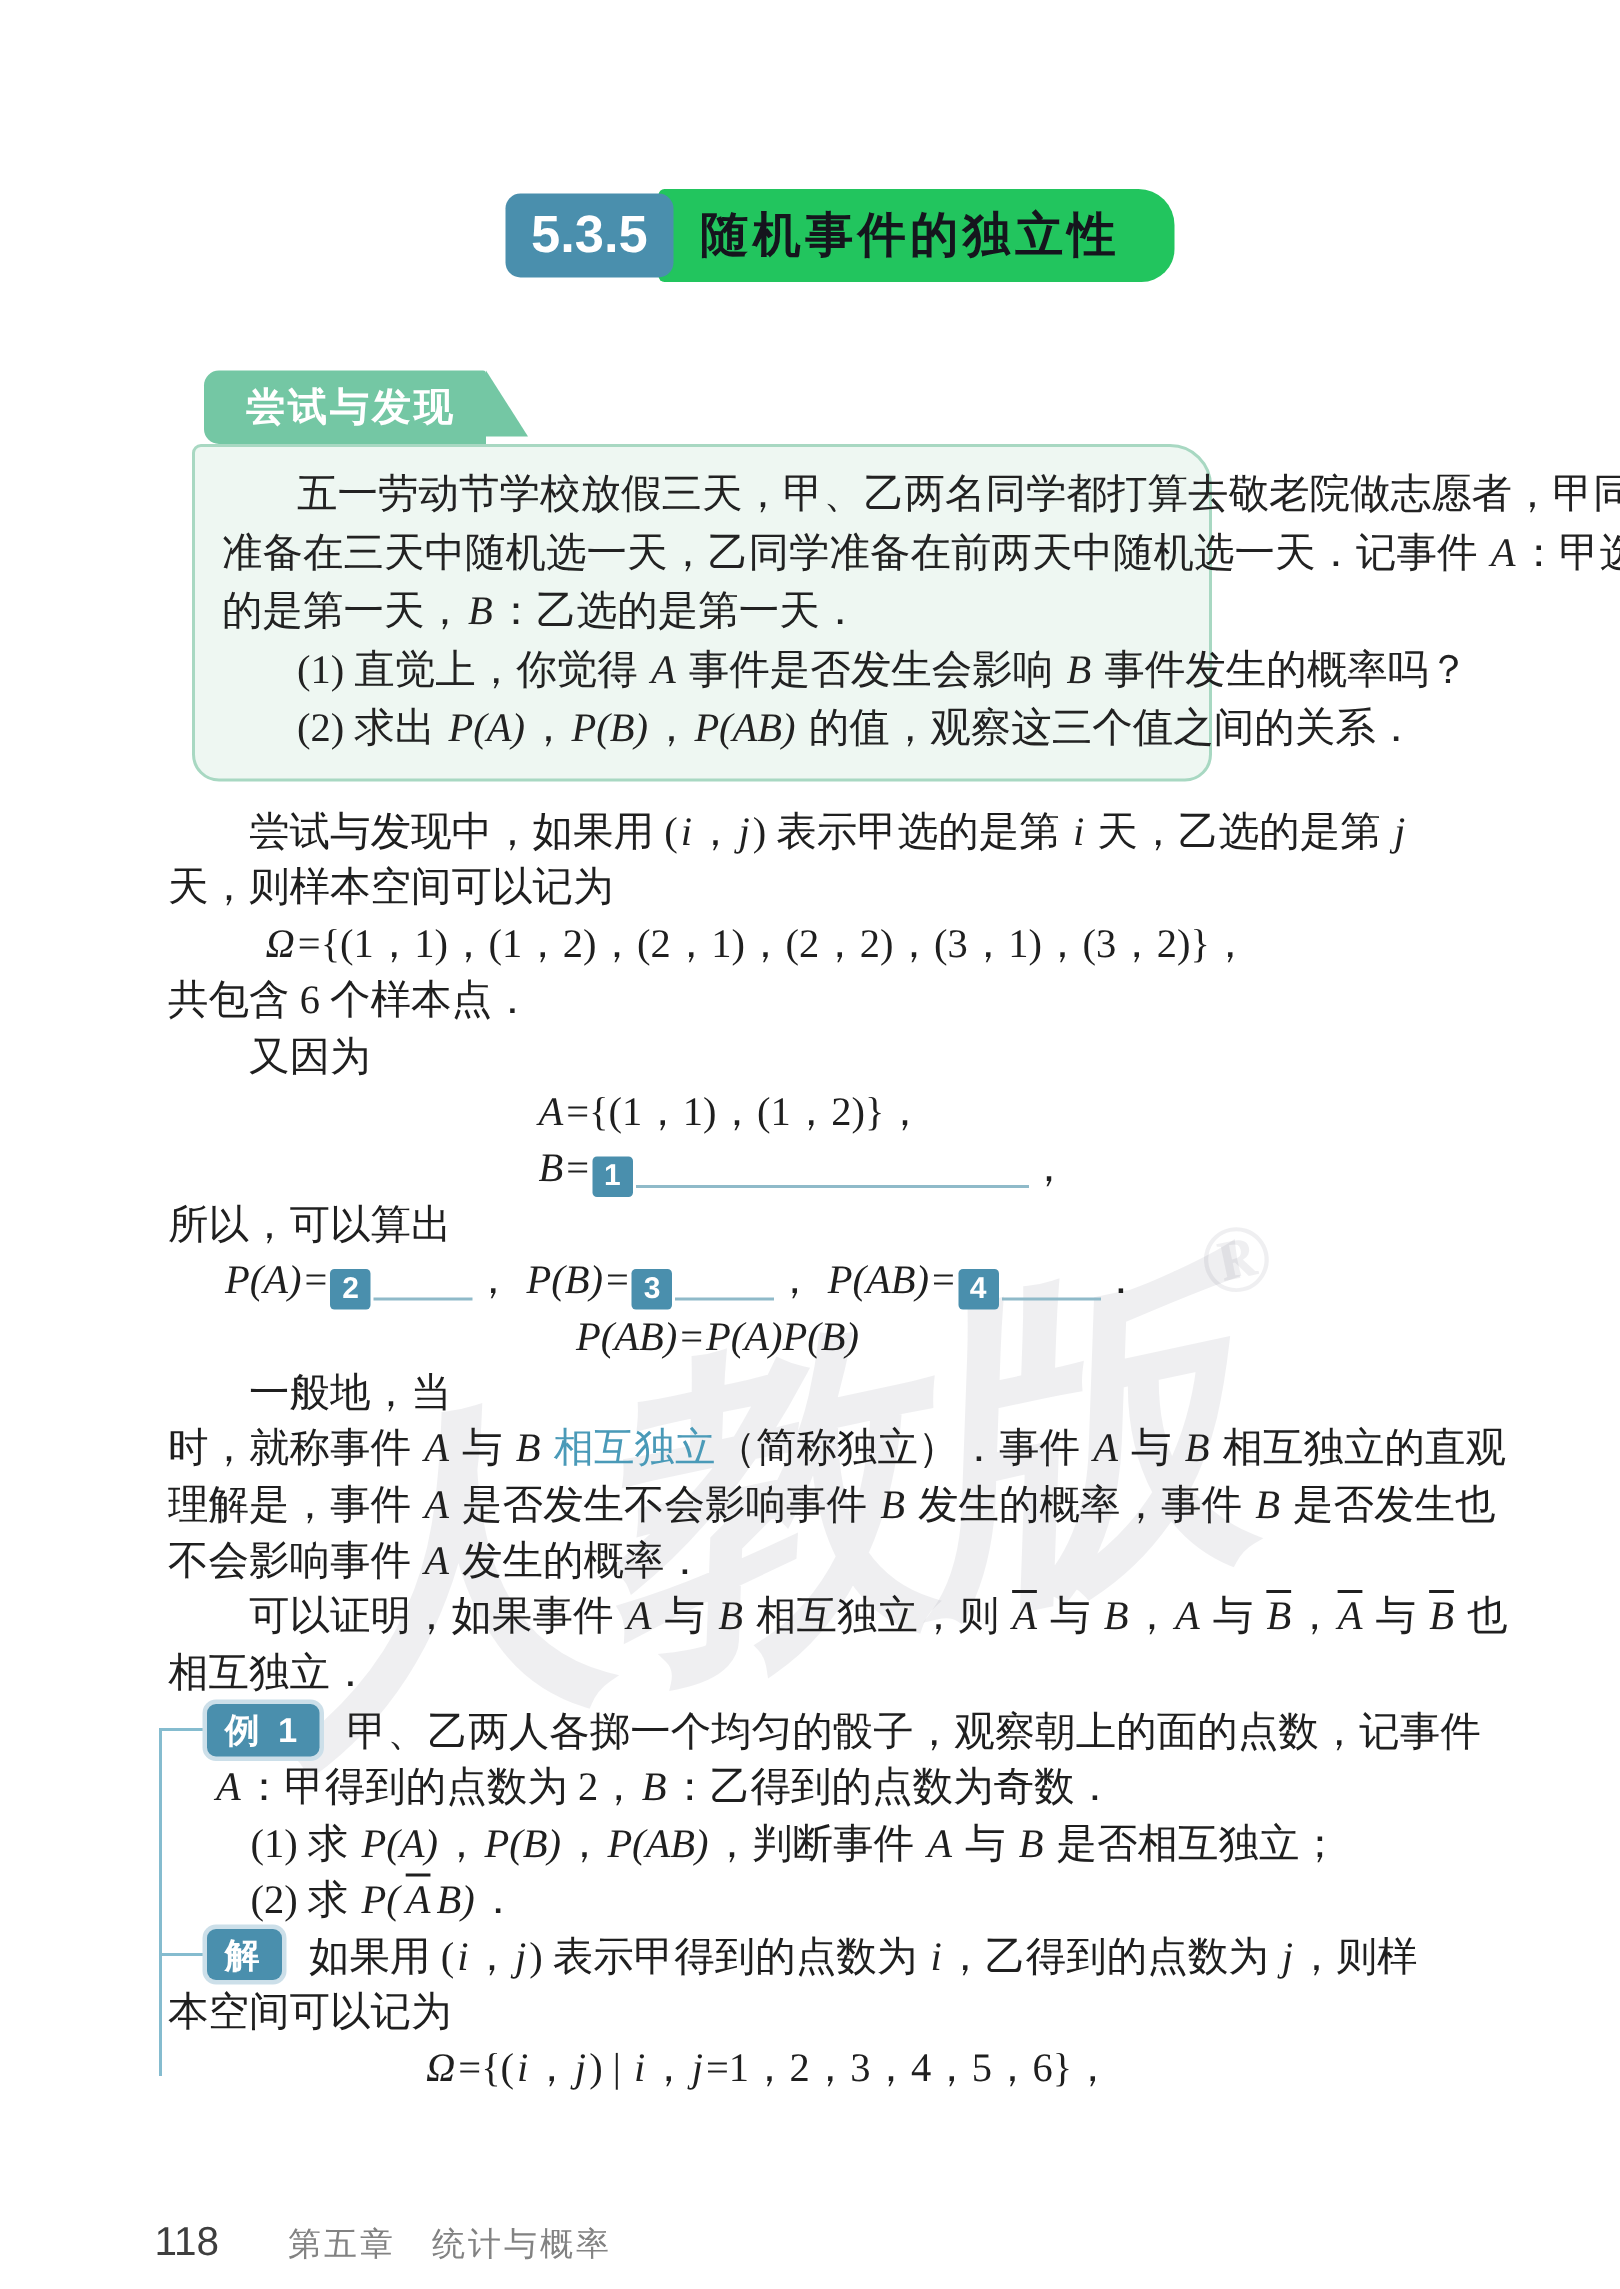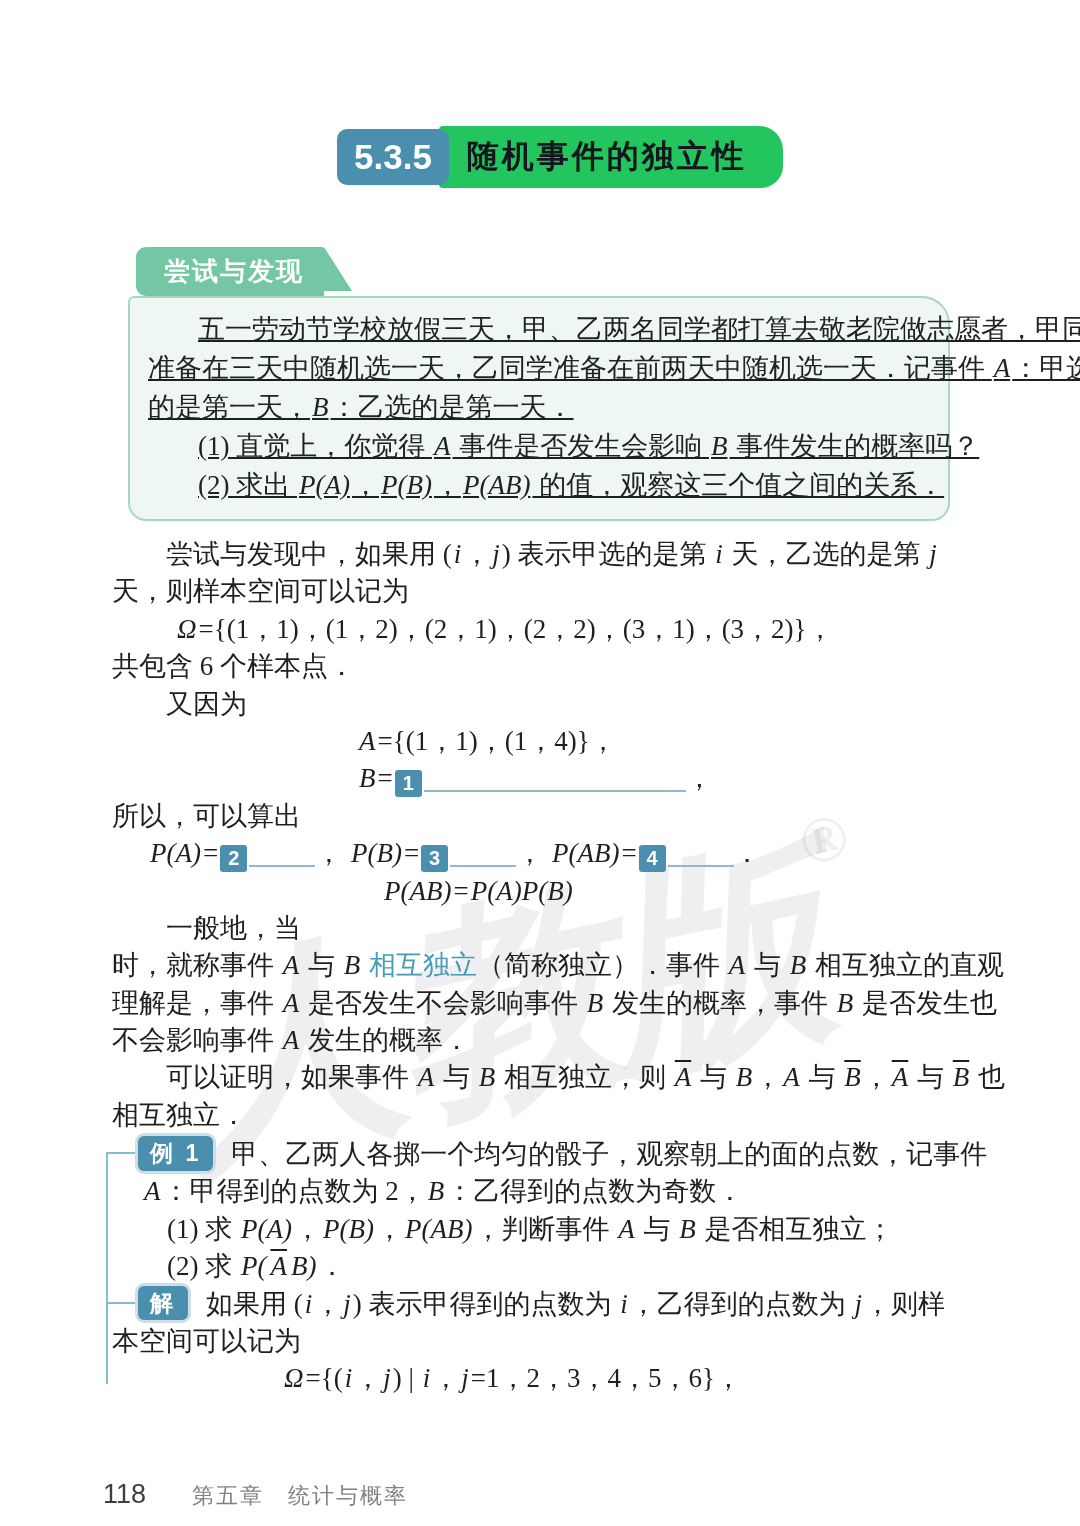--- a/index.html
+++ b/index.html
@@ -16,21 +16,21 @@
   
   .title-wrap{position:absolute;left:337px;top:126px;display:flex;align-items:center;z-index:1;}
   .title-num{background:#4a8fad;color:#ffffff;font-family:"Liberation Sans",sans-serif;
              font-weight:bold;font-size:35px;padding:8px 17px;border-radius:10px;
              position:relative;z-index:2;}
   .title-bar{background:#22c55e;margin-left:-10px;padding:9px 36px 9px 28px;
              border-radius:4px 24px 22px 4px;font-size:32px;font-weight:bold;
              color:#15151d;letter-spacing:3px;z-index:1;}
 
   
-  .tryd{position:absolute;left:128px;top:247px;width:822px;z-index:1;text-decoration:underline;}
+  .tryd{position:absolute;left:128px;top:247px;width:680px;z-index:1;}
   .tryd-tab{position:relative;display:inline-block;margin-left:8px;background:#74c7a4;
             color:#ffffff;font-weight:bold;font-size:26px;letter-spacing:2px;
             font-family:"Liberation Sans",sans-serif;padding:7px 20px 7px 28px;
             border-radius:10px 2px 0 10px;z-index:2;}
   .tryd-tab:after{content:"";position:absolute;left:100%;top:0;width:0;height:0;
             border-style:solid;border-width:44px 0 0 28px;
             border-color:transparent transparent transparent #74c7a4;}
   .tryd-box{background:#eef7f2;border:2px solid #a8d8c2;border-radius:6px 28px 18px 18px;
             padding:12px 24px 14px 18px;}
   .gline{font-size:27px;line-height:39px;white-space:nowrap;color:#222222;}
@@ -95,21 +95,21 @@
       <div class="gline g-ind"><span>(2) 求出 </span><span class="s-i">P(A)</span><span>，</span><span class="s-i">P(B)</span><span>，</span><span class="s-i">P(AB)</span><span> 的值，观察这三个值之间的关系．</span></div>
     </div>
   </div>
 
   <div class="bodytext">
     <div class="bline ind"><span>尝试与发现中，如果用 (</span><span class="s-i">i</span><span>，</span><span class="s-i">j</span><span>) 表示甲选的是第 </span><span class="s-i">i</span><span> 天，乙选的是第 </span><span class="s-i">j</span></div>
     <div class="bline"><span>天，则样本空间可以记为</span></div>
     <div class="bline ml63"><span class="s-i">Ω</span><span>={(1，1)，(1，2)，(2，1)，(2，2)，(3，1)，(3，2)}，</span></div>
     <div class="bline"><span>共包含 6 个样本点．</span></div>
     <div class="bline ind"><span>又因为</span></div>
-    <div class="bline ml245"><span class="s-i">A</span><span>={(1，1)，(1，4)}，</span></div>
+    <div class="bline ml245"><span class="s-i">A</span><span>={(1，1)，(1，2)}，</span></div>
     <div class="bline ml245"><span class="s-i">B</span><span>=</span><span class="s-box">1</span><span class="s-ul" style="width: 262px;"></span><span>，</span></div>
     <div class="bline"><span>所以，可以算出</span></div>
     <div class="bline ml36"><span class="s-i">P(A)</span><span>=</span><span class="s-box">2</span><span class="s-ul" style="width: 66px;"></span><span>， </span><span class="s-i">P(B)</span><span>=</span><span class="s-box">3</span><span class="s-ul" style="width: 66px;"></span><span>， </span><span class="s-i">P(AB)</span><span>=</span><span class="s-box">4</span><span class="s-ul" style="width: 66px;"></span><span>．</span></div>
     <div class="bline ml270"><span class="s-i">P(AB)</span><span>=</span><span class="s-i">P(A)P(B)</span></div>
     <div class="bline ind"><span>一般地，当</span></div>
     <div class="bline"><span>时，就称事件 </span><span class="s-i">A</span><span> 与 </span><span class="s-i">B</span><span> </span><span class="s-teal">相互独立</span><span>（简称独立）．事件 </span><span class="s-i">A</span><span> 与 </span><span class="s-i">B</span><span> 相互独立的直观</span></div>
     <div class="bline"><span>理解是，事件 </span><span class="s-i">A</span><span> 是否发生不会影响事件 </span><span class="s-i">B</span><span> 发生的概率，事件 </span><span class="s-i">B</span><span> 是否发生也</span></div>
     <div class="bline"><span>不会影响事件 </span><span class="s-i">A</span><span> 发生的概率．</span></div>
     <div class="bline ind"><span>可以证明，如果事件 </span><span class="s-i">A</span><span> 与 </span><span class="s-i">B</span><span> 相互独立，则 </span><span class="s-ib">A</span><span> 与 </span><span class="s-i">B</span><span>，</span><span class="s-i">A</span><span> 与 </span><span class="s-ib">B</span><span>，</span><span class="s-ib">A</span><span> 与 </span><span class="s-ib">B</span><span> 也</span></div>
     <div class="bline"><span>相互独立．</span></div>

